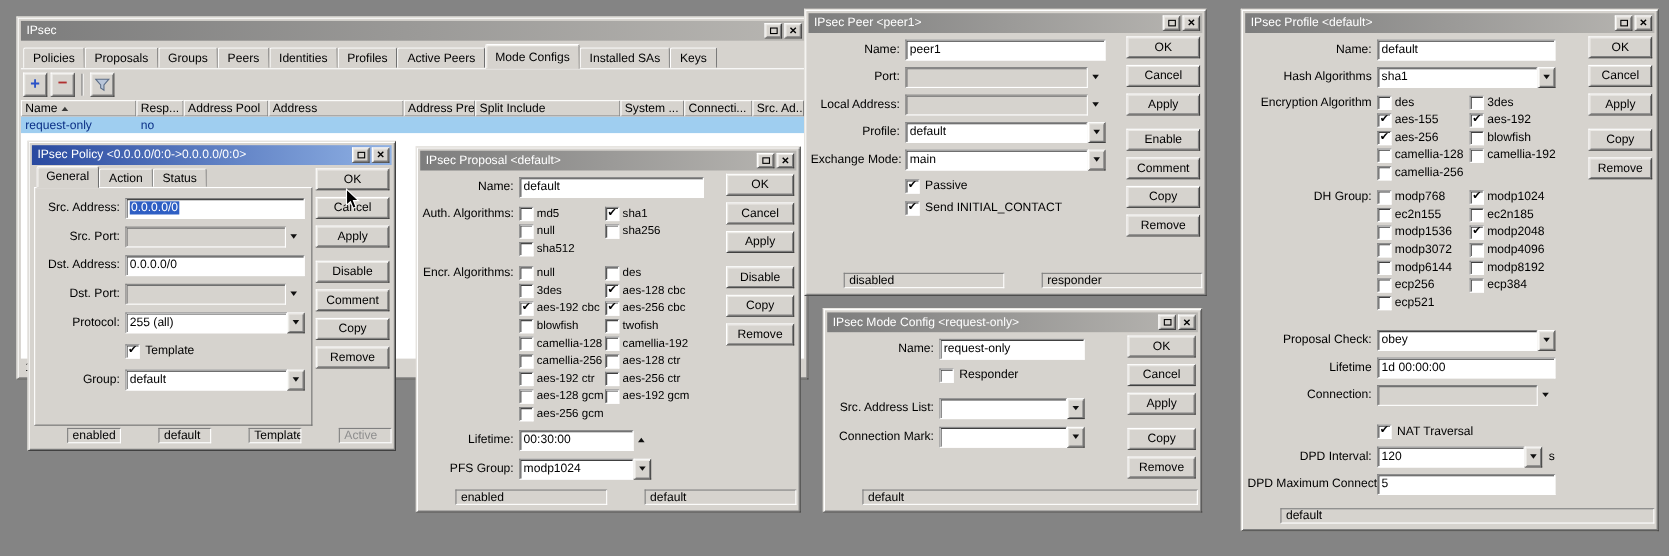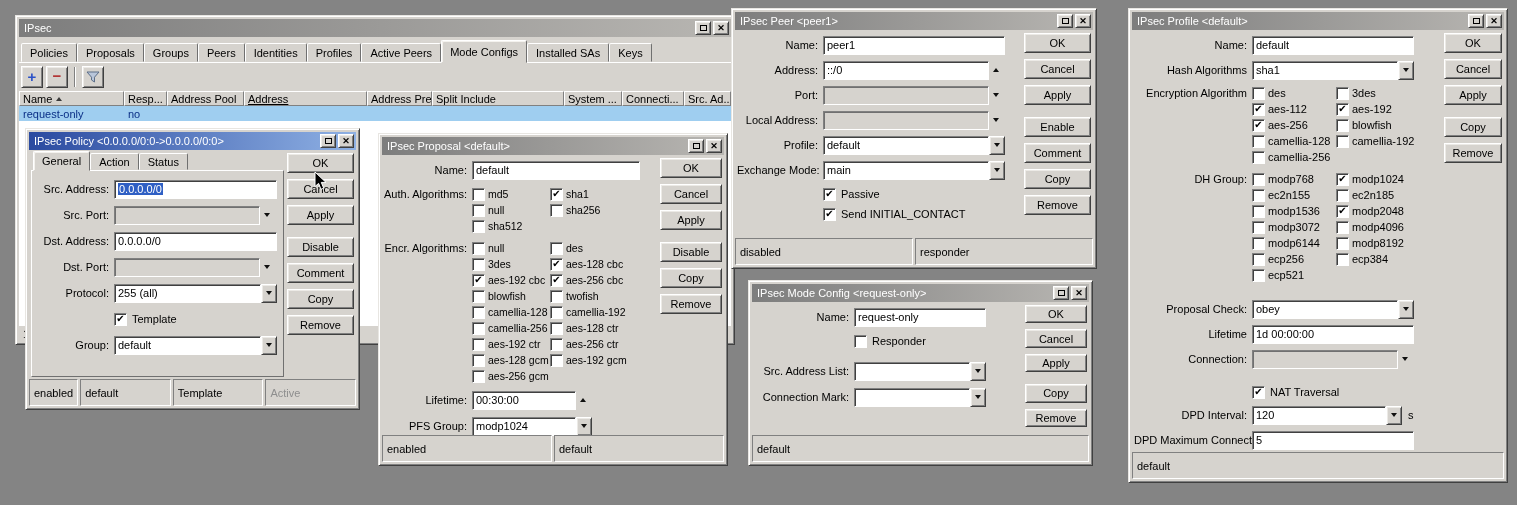--- a/index.html
+++ b/index.html
@@ -64,22 +64,22 @@
 
   .dlg { flex:1; display:flex; min-height:0; padding:0 0 0 2px; }
   .fields { flex:1; min-width:0; padding-top:5px; }
   .frow { display:flex; align-items:center; height:20px; margin-bottom:6px; }
   .flabel { text-align:right; padding-right:5px; white-space:nowrap; flex:0 0 auto; }
   .galign { display:flex; align-items:flex-start; margin-bottom:6px; }
   .galign .flabel { line-height:16px; }
   .vsp6 { height:6px; } .vsp10 { height:10px; }
 
   .statusbar { flex:0 0 17px; display:flex; gap:2px; margin-top:2px; }
-  .scell { border:1px solid; border-color:#808080 #fff #fff #808080; height:27px;
-           display:flex; align-items:center; padding:0 4px; white-space:nowrap; overflow:hidden; }
+  .scell { border:1px solid; border-color:#808080 #fff #fff #808080; height:14px;
+           display:flex; align-items:center; padding:0 4px; white-space:nowrap; overflow:hidden;margin-left:32px; }
   .scell.dim { color:#8e8e8e; }
 
   
   .tabstrip { display:flex; align-items:flex-end; padding:3px 2px 0 2px; flex:0 0 24px; position:relative; z-index:2; }
   .tab { height:19px; display:flex; align-items:center; padding:0 8px; background:#d6d3ce;
          border:1px solid; border-color:#fff #707070 transparent #fff; border-radius:2px 2px 0 0;
          white-space:nowrap; cursor:default; }
   .tab[data-active="true"] { height:23px; margin-bottom:-1px; border-bottom:1px solid #d6d3ce;
          position:relative; z-index:3; box-shadow: inset 1px 1px 0 #f4f2ee; }
   .page { flex:1; border-top:1px solid #fff; display:flex; flex-direction:column; min-height:0; }
@@ -103,21 +103,21 @@
   .minus { color:#b03030; font-size:15px; font-weight:bold; line-height:1; margin-top:-3px; }
   .tool-sep { width:2px; height:20px; border-left:1px solid #808080; border-right:1px solid #fff; margin:0 3px; }
   .grid-header { display:flex; flex:0 0 15px; }
   .th { height:15px; background:#d6d3ce; border:1px solid; border-color:#fff #808080 #808080 #fff;
         display:flex; align-items:center; padding:0 3px; overflow:hidden; white-space:nowrap; flex:0 0 auto; }
   .grid-header .th:nth-of-type(1){ width:105px; }
   .grid-header .th:nth-of-type(1)::after { content:""; margin-left:4px; width:0; height:0;
         border-left:3px solid transparent; border-right:3px solid transparent; border-bottom:4px solid #3a3a3a; }
   .grid-header .th:nth-of-type(2){ width:43px; }
   .grid-header .th:nth-of-type(3){ width:77px; }
-  .grid-header .th:nth-of-type(4){ width:123px;text-decoration:underline; }
+  .grid-header .th:nth-of-type(4){ width:123px; }
   .grid-header .th:nth-of-type(5){ width:65px; }
   .grid-header .th:nth-of-type(6){ width:132px; }
   .grid-header .th:nth-of-type(7){ width:58px; }
   .grid-header .th:nth-of-type(8){ width:62px; }
   .grid-header .th:nth-of-type(9){ flex:1 1 auto; }
   .grid-body { flex:1; background:#fff; overflow:hidden; }
   .grid-row { display:flex; height:15px; align-items:center; }
   .grid-row.selected { background:#9fcef0; color:#0a2f86; }
   .td { padding:0 4px; white-space:nowrap; overflow:hidden; flex:0 0 auto; }
   .td.c0 { width:105px; } .td.c1 { width:43px; }
@@ -533,27 +533,20 @@
   </header>
   <div class="dlg">
     <div class="fields">
       <div class="frow" style="margin-bottom:5px">
         <span class="flabel" style="width:86px">Name:</span>
         <span class="input" style="width:182px">
             <span>peer1</span>
           </span>
       </div>
       <div class="frow" style="margin-bottom:5px">
-        <span class="flabel" style="width:86px">Address:</span>
-        <span class="input" style="width:166px">
-            <span>::/0</span>
-          </span>
-        <i class="utri after-tri"></i>
-      </div>
-      <div class="frow" style="margin-bottom:5px">
         <span class="flabel" style="width:86px">Port:</span>
         <span class="unset" style="width:166px"></span>
         <i class="dtri after-tri"></i>
       </div>
       <div class="frow" style="margin-bottom:5px">
         <span class="flabel" style="width:86px">Local Address:</span>
         <span class="unset" style="width:166px"></span>
         <i class="dtri after-tri"></i>
       </div>
       <div class="frow" style="margin-bottom:5px">
@@ -711,21 +704,21 @@
               <span>des</span>
             </label>
 
             <label class="cbitem">
               <span class="cb" data-checked="false"></span>
               <span>3des</span>
             </label>
 
             <label class="cbitem">
               <span class="cb" data-checked="true"></span>
-              <span>aes-112</span>
+              <span>aes-155</span>
             </label>
 
             <label class="cbitem">
               <span class="cb" data-checked="true"></span>
               <span>aes-192</span>
             </label>
 
             <label class="cbitem">
               <span class="cb" data-checked="true"></span>
               <span>aes-256</span>

